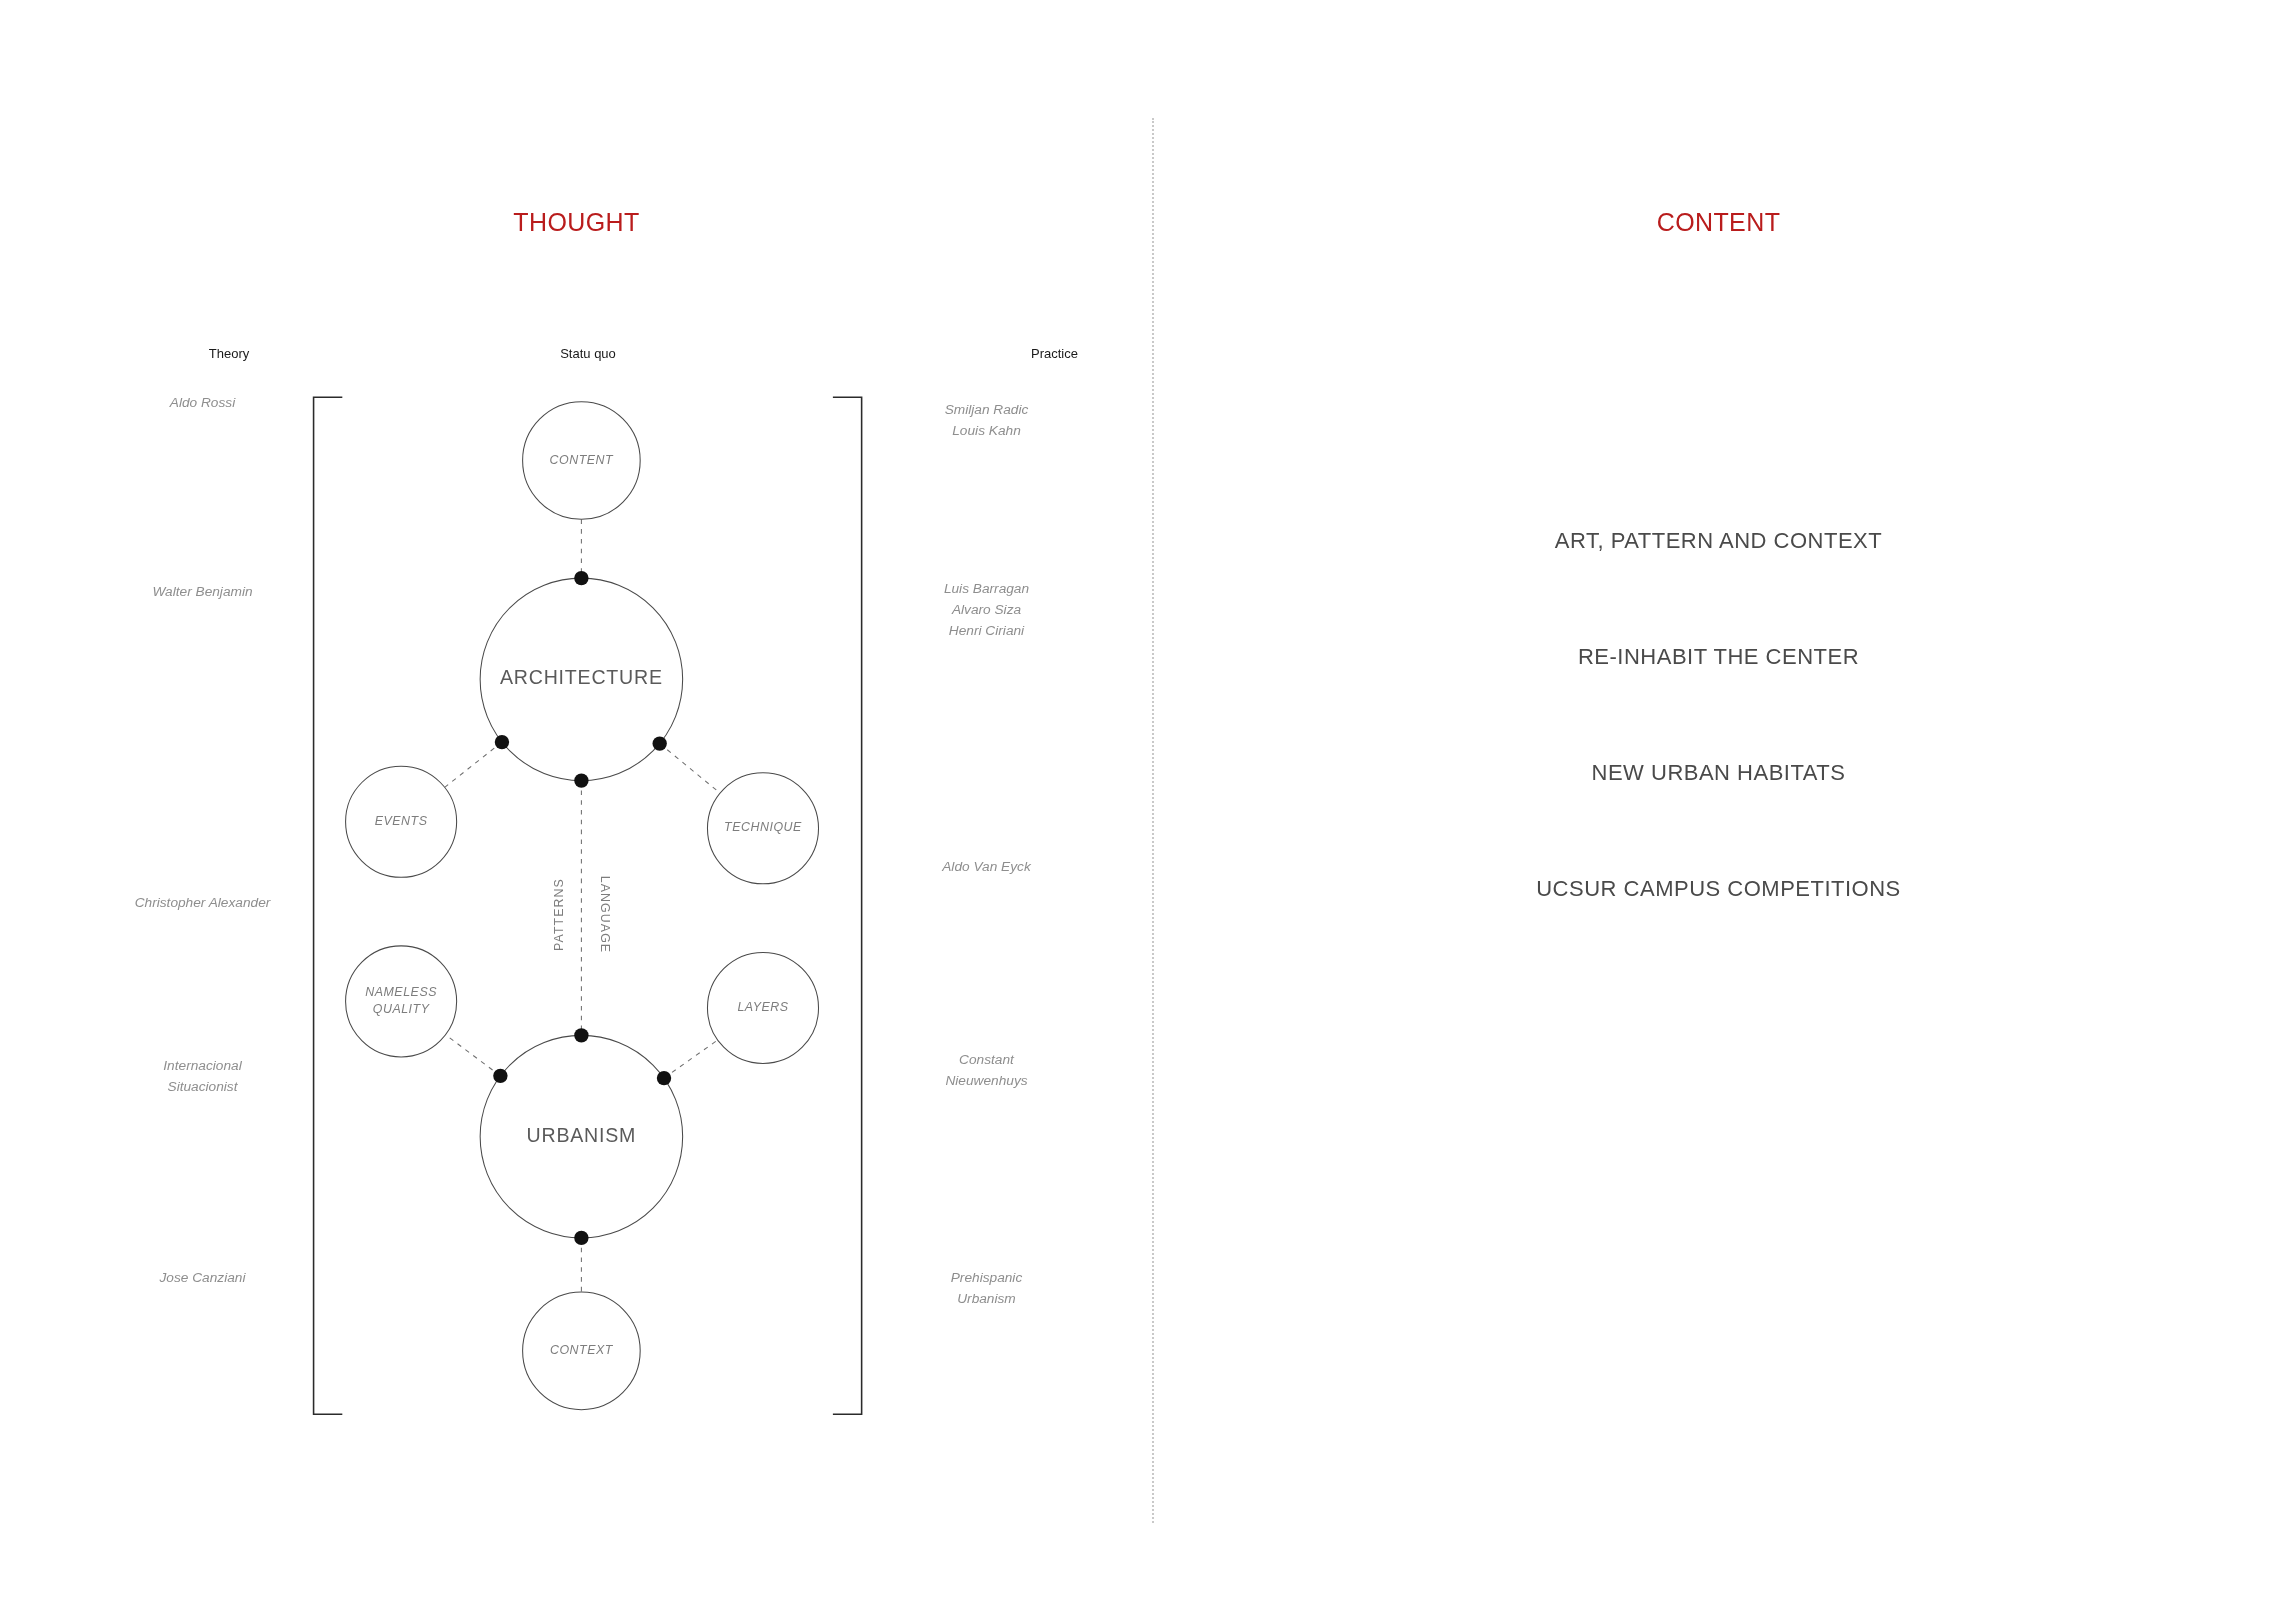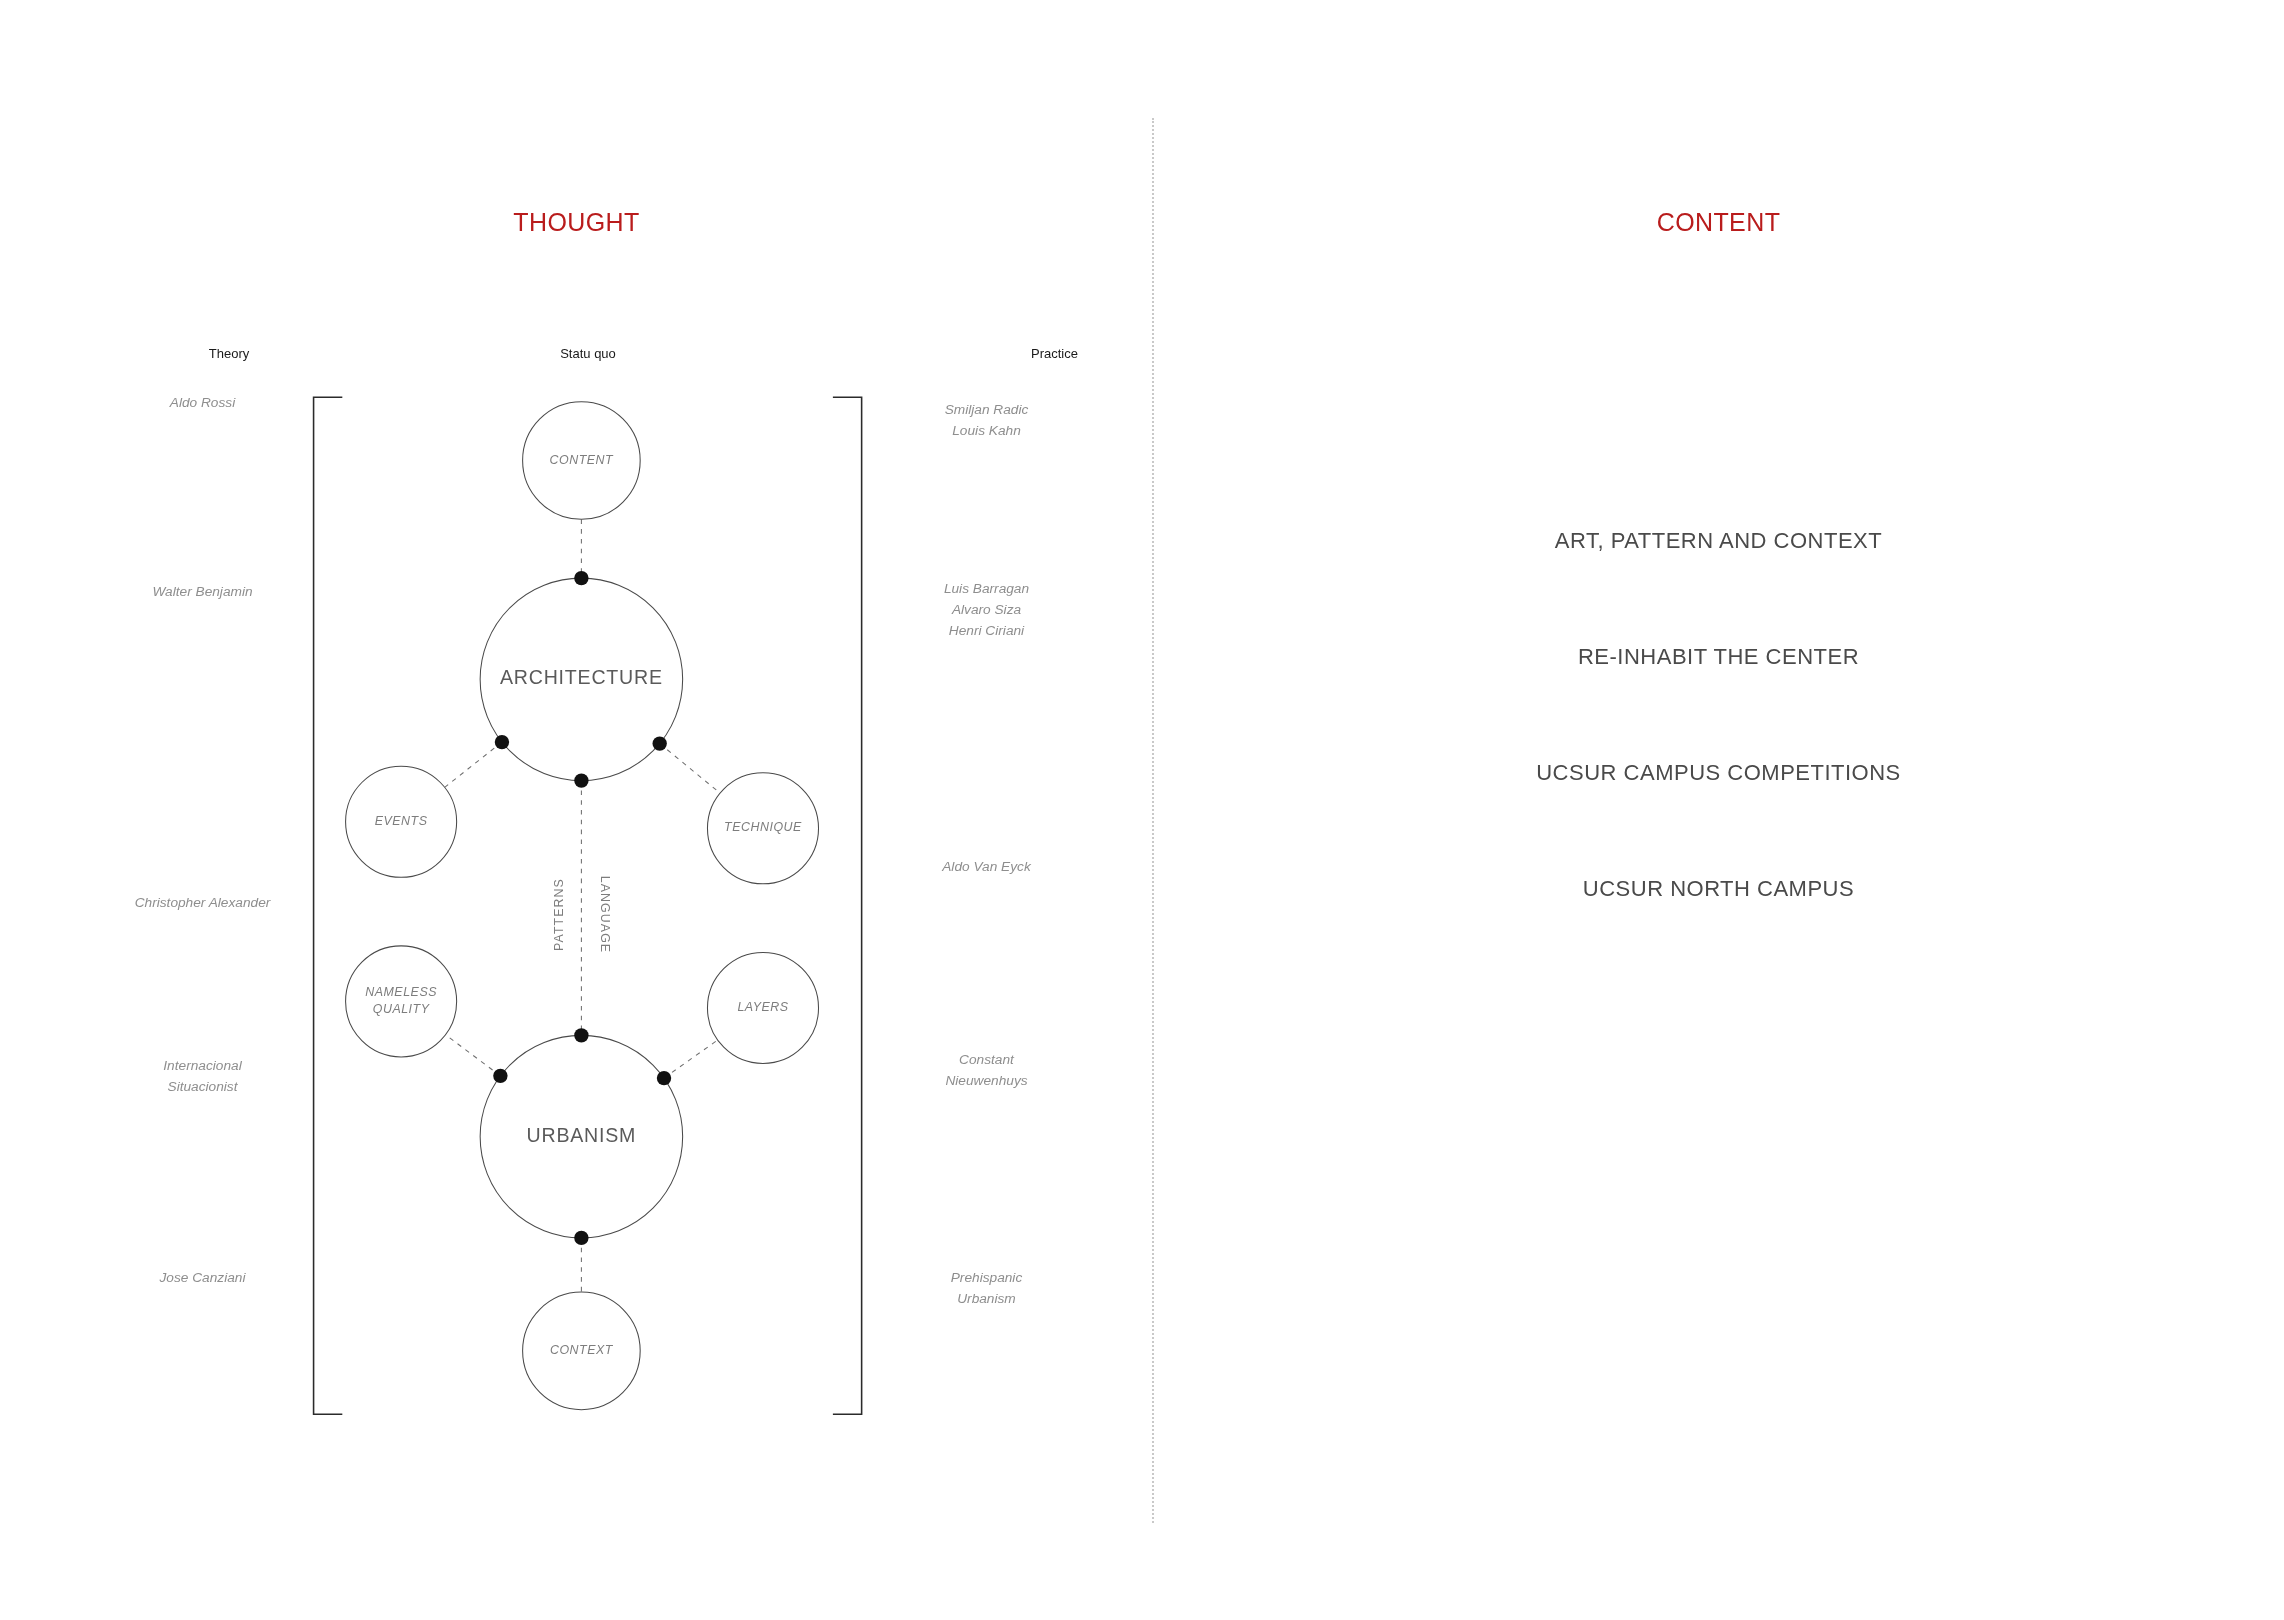--- a/index.html
+++ b/index.html
@@ -220,16 +220,16 @@
     </g>
 </svg>
 
 <div id="divider"></div>
 
 <div class="panel-title" id="content-title">CONTENT</div>
 
 <div id="content-list">
     <div class="content-item">ART, PATTERN AND CONTEXT</div>
     <div class="content-item">RE-INHABIT THE CENTER</div>
+    <div class="content-item">NEW URBAN HABITATS</div>
     <div class="content-item">UCSUR CAMPUS COMPETITIONS</div>
-    <div class="content-item">UCSUR NORTH CAMPUS</div>
   </div>
 
 
 </body></html>

